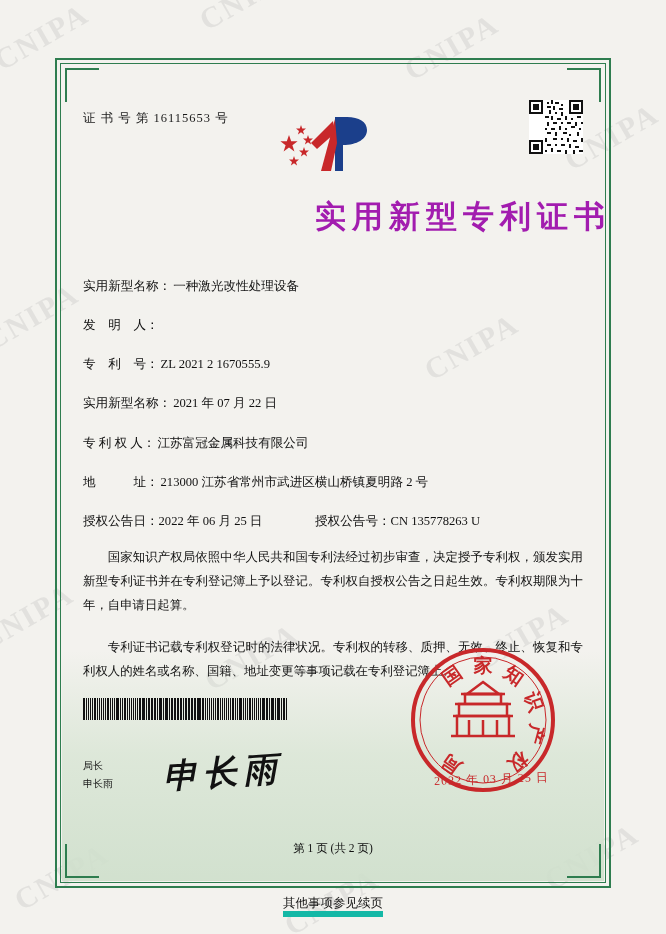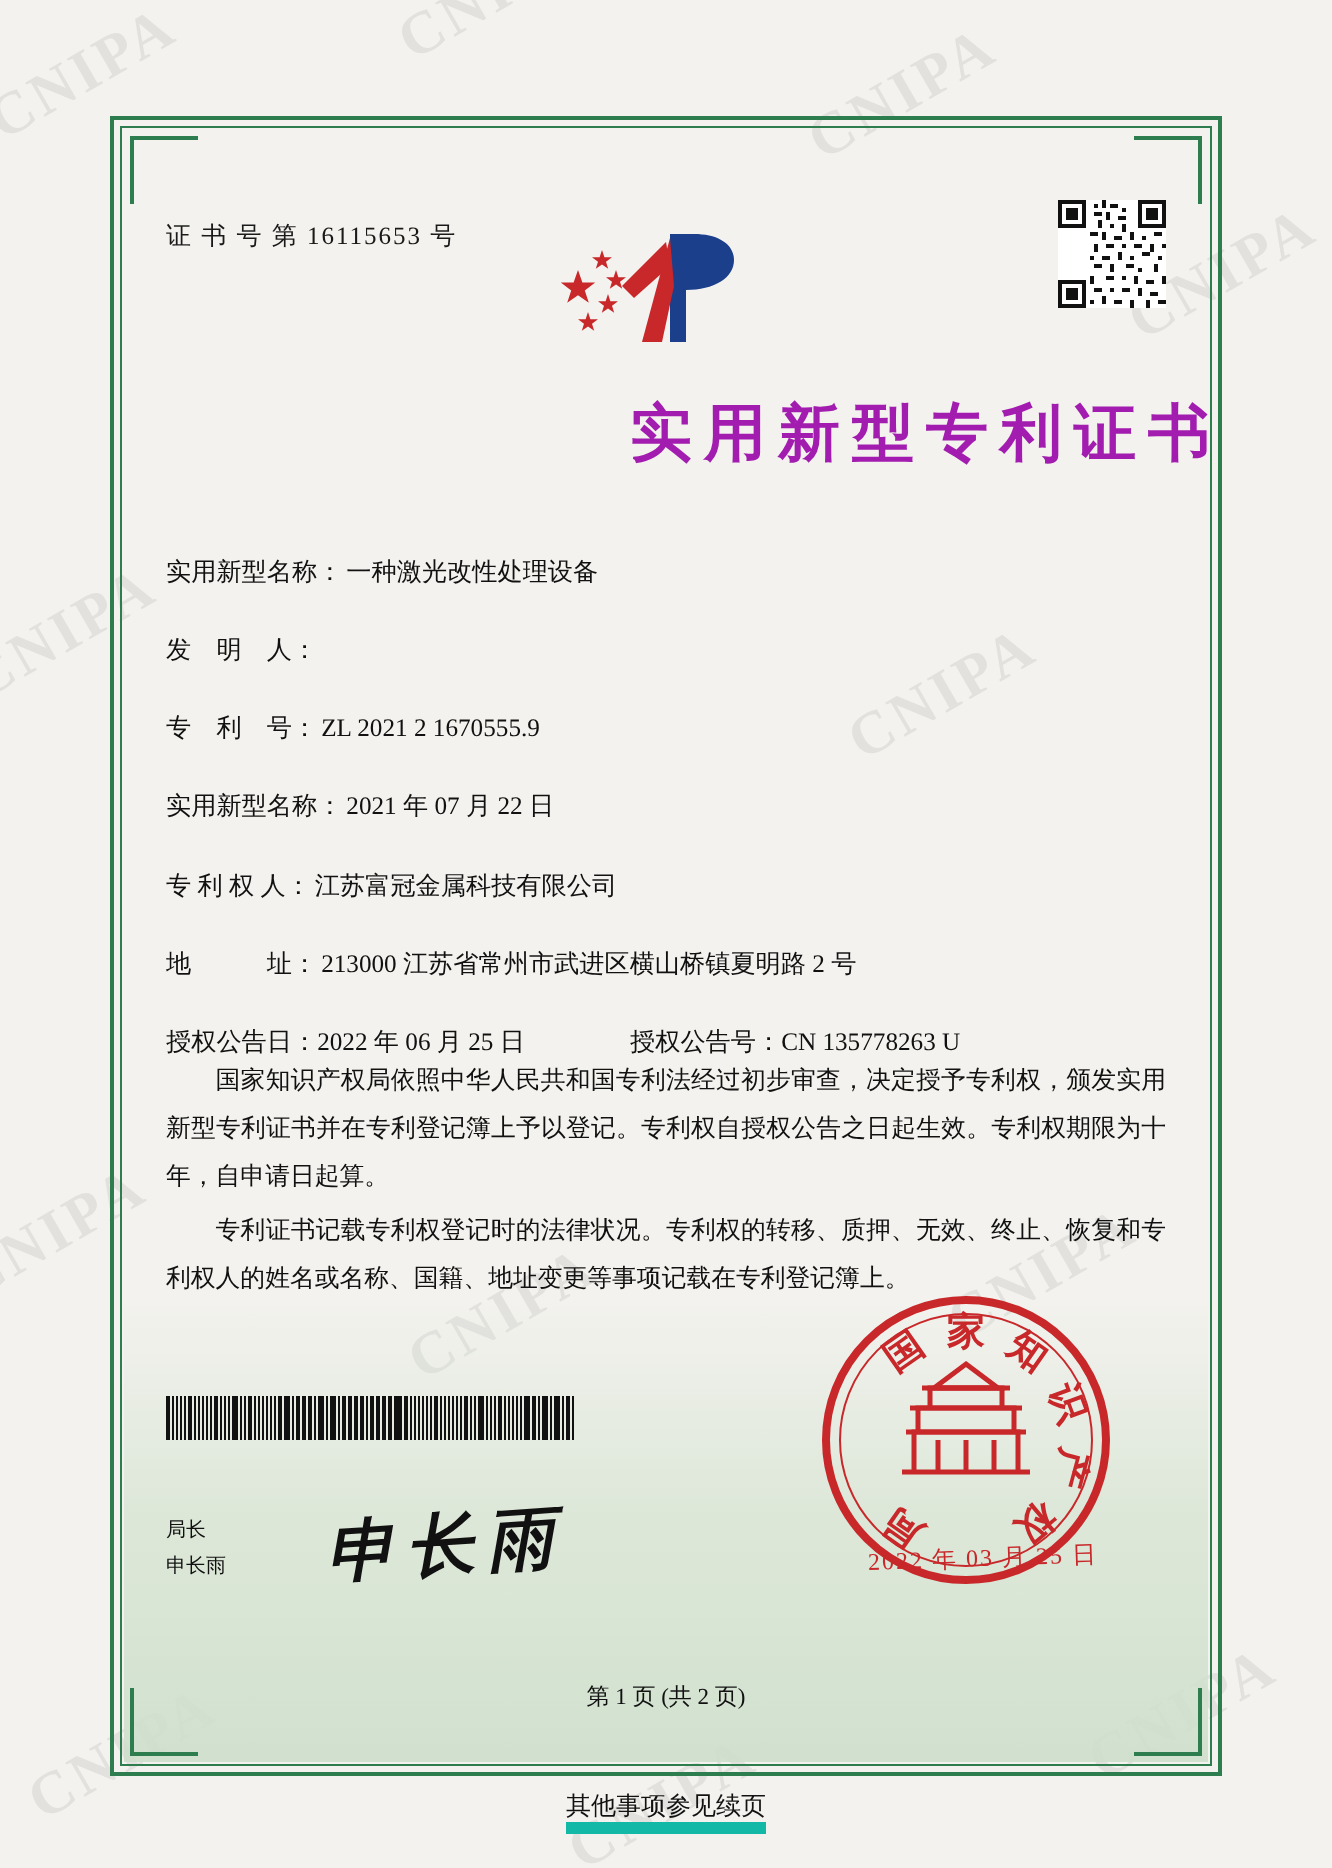--- a/index.html
+++ b/index.html
@@ -166,21 +166,21 @@
     position: absolute;
     left: 28px;
     right: 28px;
     top: 470px;
     font-size: 12.4px;
     color: #111;
     line-height: 1.95;
     text-align: justify;
   }
   .paras p {
-    margin: 0 0 2px 0;
+    margin: 17px 0 2px 0;
     text-indent: 2em;
   }
 
   
   .barcode {
     position: absolute;
     left: 28px;
     top: 640px;
     height: 22px;
     width: 205px;

